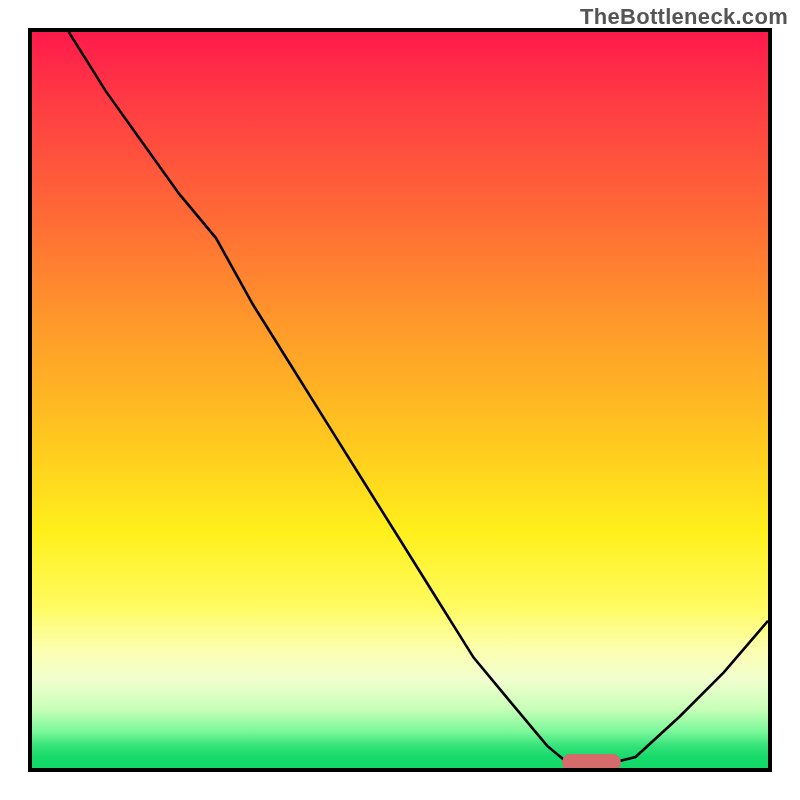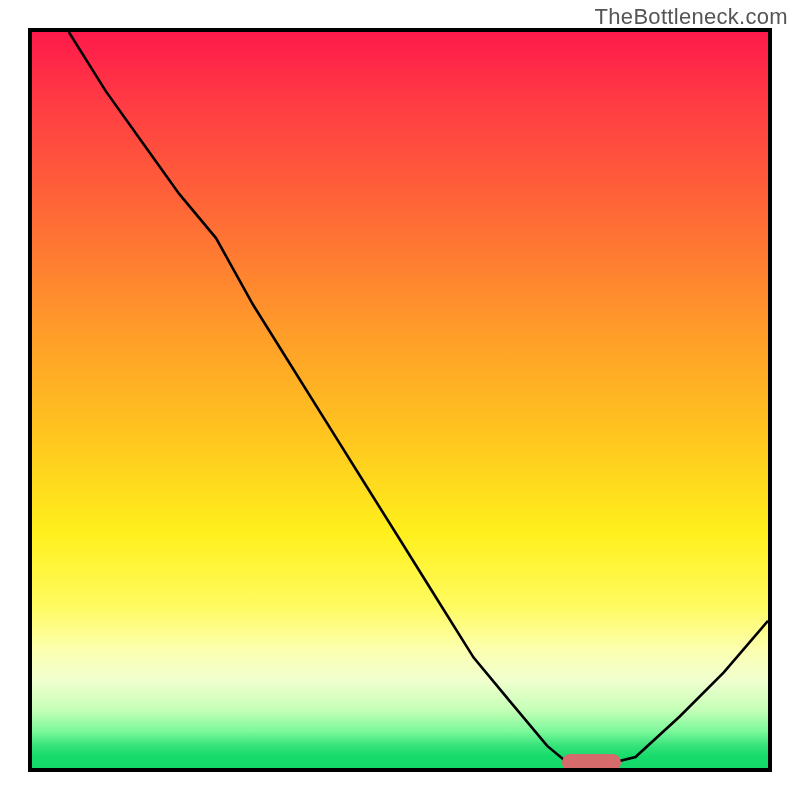--- a/index.html
+++ b/index.html
@@ -15,21 +15,21 @@
     position: relative;
     width: 800px;
     height: 800px;
     box-sizing: border-box;
   }
   .watermark {
     position: absolute;
     top: 4px;
     right: 12px;
     font-size: 22px;
-    font-weight: normal;
+    font-weight: bold;
     color: #555;
     letter-spacing: 0.3px;
     z-index: 10;
   }
   .plot-frame {
     position: absolute;
     left: 28px;
     top: 28px;
     width: 744px;
     height: 744px;

